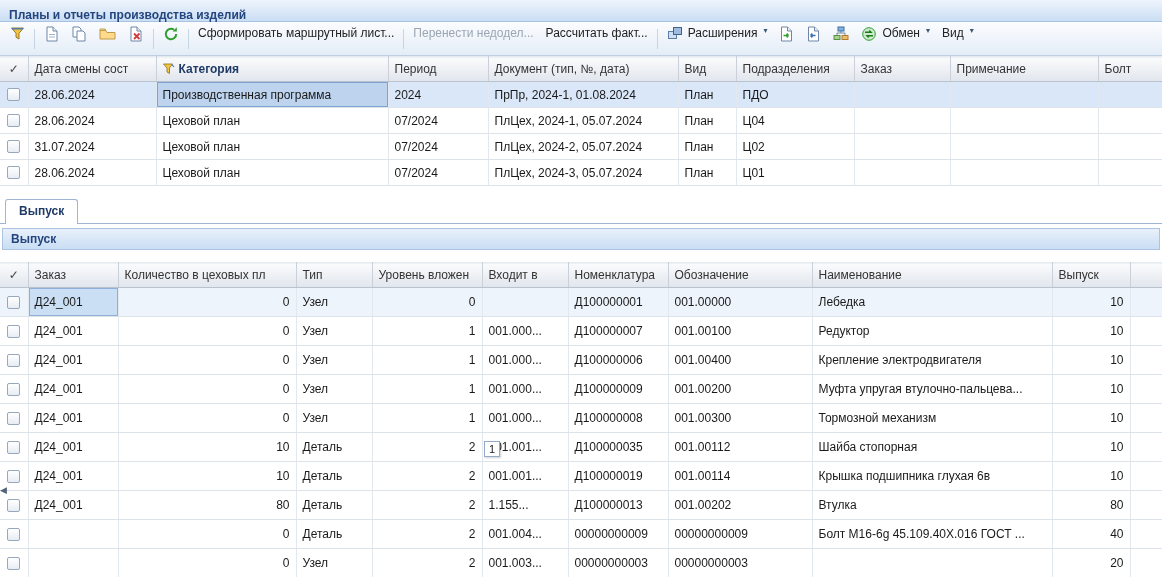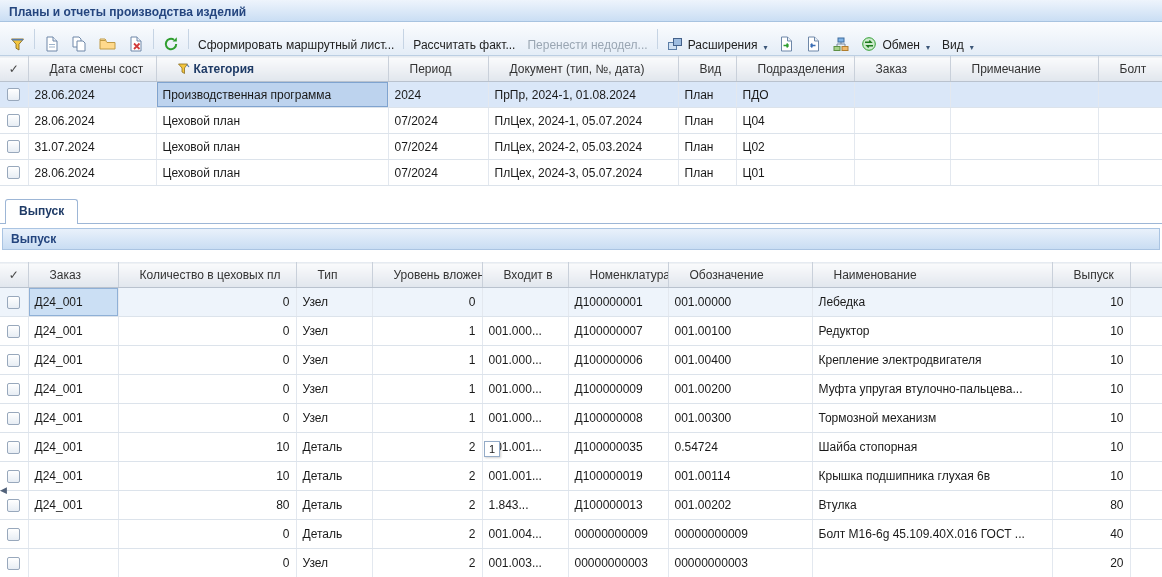--- a/index.html
+++ b/index.html
@@ -1,37 +1,37 @@
 <!DOCTYPE html>
 <html><head>
 <meta charset="utf-8">
 <style>
   *{box-sizing:border-box}
   html,body{margin:0;padding:0}
   body{width:1162px;height:577px;overflow:hidden;position:relative;background:#fff;
        font-family:"Liberation Sans",sans-serif;font-size:12px;color:#1a1a1a}
 
   
-  .titlebar{height:22px;display:flex;align-items:flex-end;padding:2px 9px;
+  .titlebar{height:22px;display:flex;align-items:flex-start;padding:8px 9px;
     background:linear-gradient(#eef4fc,#cadef4);border-bottom:1px solid #a8c3e0;
     color:#24457e;font-weight:700}
 
   
   .toolbar{height:34px;display:flex;align-items:center;padding:0 4px;
     background:linear-gradient(#fbfcfe,#e4edf7);border-bottom:1px solid #bccfe3}
-  .tbtn{display:flex;align-items:flex-end;gap:5px;height:26px;padding:0 6px;
+  .tbtn{display:flex;align-items:flex-start;gap:5px;height:26px;padding:0 6px;
     border-radius:2px;white-space:nowrap;color:#222;cursor:default}
   .tbtn.disabled{color:#9aa6b3}
   .arrow{font-size:8px;color:#3c5678;margin-left:1px}
   .sep{width:1px;height:20px;background:#c6d4e4;margin:0 3px;flex:none}
   svg{display:block}
 
   
   table{border-collapse:collapse;table-layout:fixed;width:1162px}
-  th{font-weight:400;text-align:left;padding:0 21px;height:25px;
+  th{font-weight:400;text-align:left;padding:0 6px;height:25px;
      background:linear-gradient(#fafbfc,#e1e6ed);
      border-right:1px solid #c9d0da;border-bottom:1px solid #b9c2ce;border-top:1px solid #e6ebf1;
      color:#333;white-space:nowrap;overflow:hidden}
   td{padding:0 6px;border-right:1px solid #e3e8ef;border-bottom:1px solid #dce3eb;
      white-space:nowrap;overflow:hidden}
   #plans td{height:26px}
   #output td{height:29px}
   .chk{text-align:center;padding:0;color:#4a4a4a}
   .cbcell{text-align:center;padding:0}
   .cb{width:13px;height:13px;margin:0 auto;border:1px solid #98a8bc;border-radius:2px;
@@ -130,25 +130,25 @@
           <path d="M13.2 8A5.2 5.2 0 1 1 11 3.8" fill="none" stroke="#2f9e2f" stroke-width="2"></path>
           <path d="M13.8 1.2v4.2h-4.2z" fill="#2f9e2f"></path>
         </svg>
       </span>
   </div>
   <div class="sep"></div>
   <div class="tbtn">
     <span>Сформировать маршрутный лист...</span>
   </div>
   <div class="sep"></div>
-  <div class="tbtn">
-    <span>Рассчитать факт...</span>
-  </div>
   <div class="tbtn disabled">
     <span>Перенести недодел...</span>
+  </div>
+  <div class="tbtn">
+    <span>Рассчитать факт...</span>
   </div>
   <div class="sep"></div>
   <div class="tbtn">
     <span>
         <svg width="16" height="15" viewBox="0 0 16 15">
           <rect x="1.5" y="5.5" width="8" height="7" fill="#cfe0f2" stroke="#5b7da6"></rect>
           <rect x="6.5" y="1.5" width="8" height="7" fill="#9dbce0" stroke="#44618a"></rect>
         </svg>
       </span>
     <span>Расширения</span>
@@ -245,21 +245,21 @@
         <td class="c8"></td>
         <td class="c9"></td>
       </tr>
       <tr>
         <td class="c0 cbcell">
           <div class="cb"></div>
         </td>
         <td class="c1">31.07.2024</td>
         <td class="c2">Цеховой план</td>
         <td class="c3">07/2024</td>
-        <td class="c4">ПлЦех, 2024-2, 05.03.2024</td>
+        <td class="c4">ПлЦех, 2024-2, 05.07.2024</td>
         <td class="c5">План</td>
         <td class="c6">Ц02</td>
         <td class="c7"></td>
         <td class="c8"></td>
         <td class="c9"></td>
       </tr>
       <tr>
         <td class="c0 cbcell">
           <div class="cb"></div>
         </td>
@@ -380,21 +380,21 @@
         <tr>
           <td class="c0 cbcell">
             <div class="cb"></div>
           </td>
           <td class="c1">Д24_001</td>
           <td class="c2 ra">10</td>
           <td class="c3">Деталь</td>
           <td class="c4 ra">2</td>
           <td class="c5">001.001...</td>
           <td class="c6">Д100000035</td>
-          <td class="c7">0.54724</td>
+          <td class="c7">001.00112</td>
           <td class="c8">Шайба стопорная</td>
           <td class="c9 ra">10</td>
           <td class="cfill"></td>
         </tr>
         <tr>
           <td class="c0 cbcell">
             <div class="cb"></div>
           </td>
           <td class="c1">Д24_001</td>
           <td class="c2 ra">10</td>
@@ -408,21 +408,21 @@
           <td class="cfill"></td>
         </tr>
         <tr>
           <td class="c0 cbcell">
             <div class="cb"></div>
           </td>
           <td class="c1">Д24_001</td>
           <td class="c2 ra">80</td>
           <td class="c3">Деталь</td>
           <td class="c4 ra">2</td>
-          <td class="c5">1.843...</td>
+          <td class="c5">1.155...</td>
           <td class="c6">Д100000013</td>
           <td class="c7">001.00202</td>
           <td class="c8">Втулка</td>
           <td class="c9 ra">80</td>
           <td class="cfill"></td>
         </tr>
         <tr>
           <td class="c0 cbcell">
             <div class="cb"></div>
           </td>

